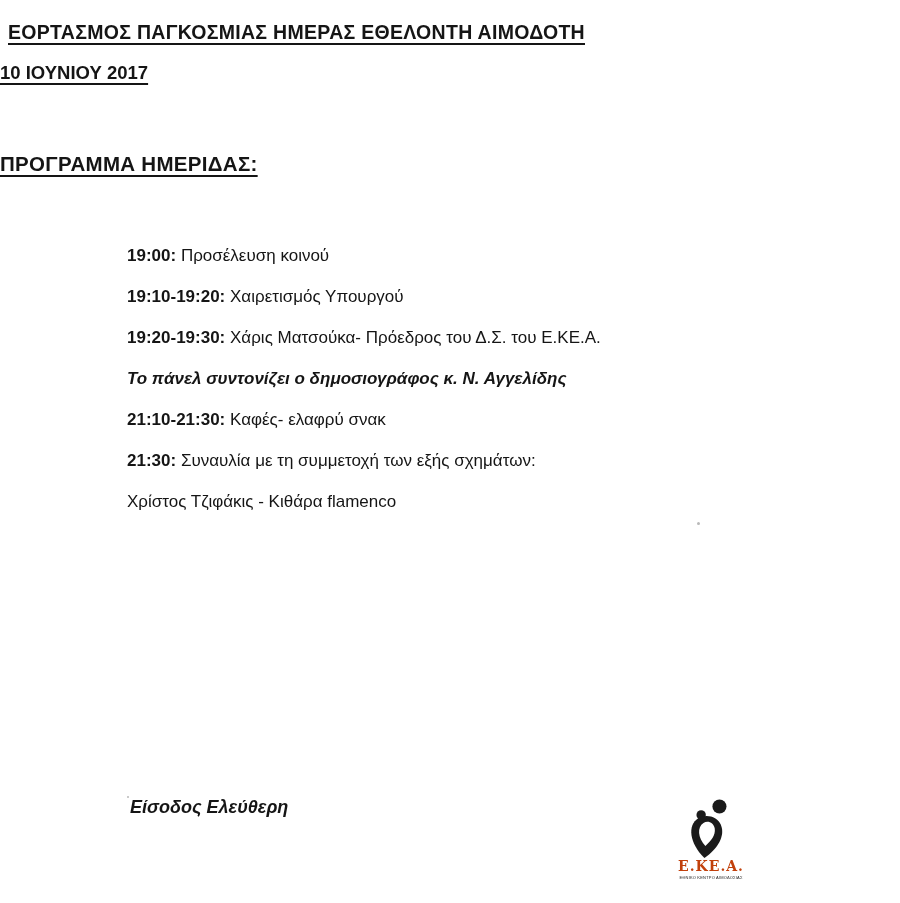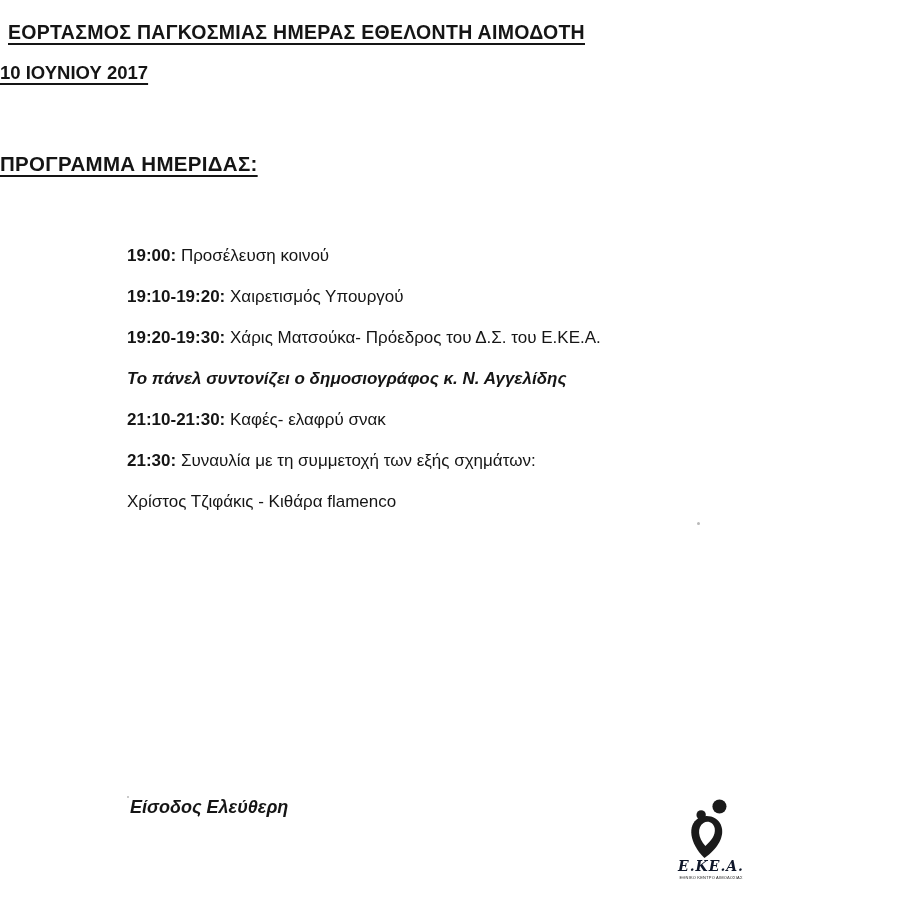--- a/index.html
+++ b/index.html
@@ -44,23 +44,23 @@
     font-size: 18px; font-weight: 700; font-style: italic; margin-top: 40px;
   }
   .logo {
     position: absolute; left: 678px; top: 798px; width: 66px;
     text-align: center;
   }
   .logo svg { display: block; margin: 0 auto; }
   .logo .acronym {
     display: block;
     font-family: "DejaVu Serif", serif;
-    font-style: italic; font-weight: 700;
+    font-weight: 700;
     font-size: 14px; letter-spacing: 1px;
-    color: #0f172a; margin-top: -2px;
+    color: #c2410c; margin-top: -2px;
     filter: blur(0.2px);
   }
   .logo .subtext {
     display: block;
     font-size: 4px; letter-spacing: 0.2px;
     color: #222; margin-top: 1px;
     filter: blur(0.4px);
     white-space: nowrap;
   }
   .speck { position: absolute; background: #b9b9b9; border-radius: 50%; }

